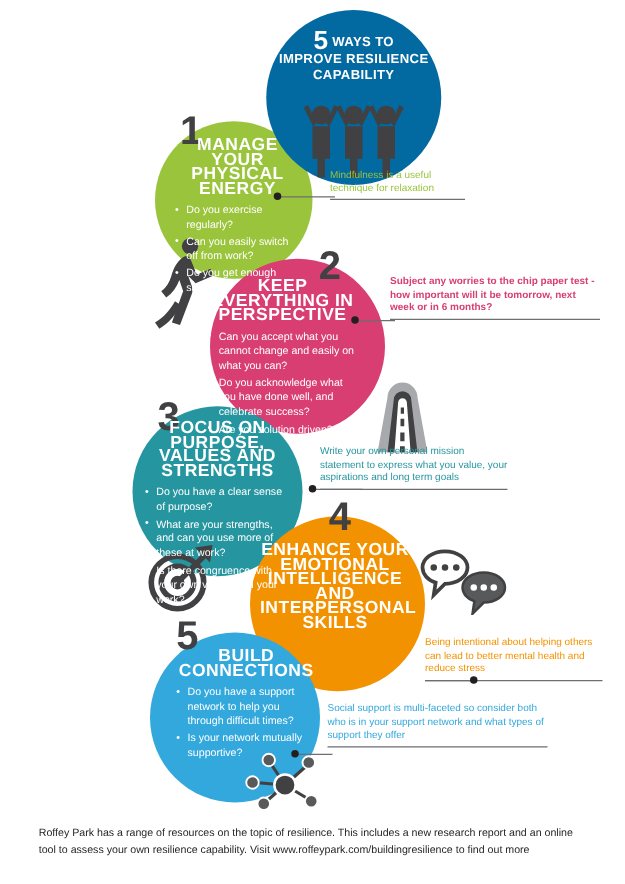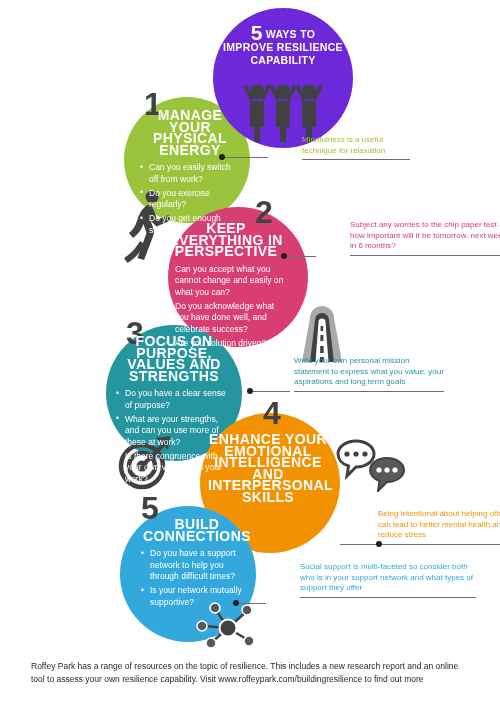--- a/index.html
+++ b/index.html
@@ -20,21 +20,21 @@
   .circle {
     position: absolute;
     border-radius: 50%;
     box-sizing: border-box;
   }
   .title-circle {
     left: 213px;
     top: 8px;
     width: 140px;
     height: 140px;
-    background: #6d28d9;
+    background: #0369a1;
     z-index: 6;
   }
   .title-text {
     position: absolute;
     left: 0;
     top: 18px;
     width: 140px;
     text-align: center;
     color: #ffffff;
     font-size: 10.5px;
@@ -113,21 +113,20 @@
   .body2 { left: 166px; top: 223px; width: 120px; }
   .body3 { left: 116px; top: 336px; width: 116px; }
   .body4 { left: 208px; top: 434px; width: 120px; }
   .body5 { left: 141px; top: 519px; width: 112px; }
 
   .annot {
     position: absolute;
     font-size: 8px;
     line-height: 10.5px;
     z-index: 7;
-    margin-left: 38px;
   }
   .annot .rule {
     border-bottom: 1px solid #6d6e71;
     margin-top: 3px;
   }
   .connector {
     position: absolute;
     height: 1px;
     background: #6d6e71;
     z-index: 7;
@@ -135,21 +134,21 @@
   .dot {
     position: absolute;
     width: 6px;
     height: 6px;
     border-radius: 50%;
     background: #231f20;
     z-index: 8;
   }
 
   .a1 { left: 264px; top: 135px; width: 108px; color: #9ac43c; }
-  .a2 { left: 312px; top: 220px; width: 168px; color: #d83e72; }
+  .a2 { left: 312px; top: 220px; width: 168px; color: #d83e72; font-weight: bold; }
   .a3 { left: 256px; top: 356px; width: 150px; color: #2596a0; }
   .a4 { left: 340px; top: 509px; width: 142px; color: #f39200; }
   .a5 { left: 262px; top: 562px; width: 176px; color: #32a8dd; }
 
   .icon-box { position: absolute; z-index: 4; }
   .dancer { left: 118px; top: 186px; width: 62px; height: 86px; }
   .road { left: 288px; top: 288px; width: 68px; height: 74px; }
   .target { left: 114px; top: 432px; width: 62px; height: 62px; }
   .bubbles { left: 334px; top: 436px; width: 74px; height: 56px; z-index: 7; }
   .network { left: 190px; top: 596px; width: 76px; height: 56px; }
@@ -264,22 +263,22 @@
       <circle cx="21" cy="47" r="5"></circle>
       <circle cx="59" cy="45" r="5"></circle>
     </g>
   </svg>
 
   <div class="circle sec-circle sec1"></div>
   <div class="sec-num num1">1</div>
   <div class="sec-body body1">
     <div class="sec-head">MANAGE YOUR PHYSICAL ENERGY</div>
     <ul class="sec-list">
+      <li>Do you exercise regularly?</li>
       <li>Can you easily switch off from work?</li>
-      <li>Do you exercise regularly?</li>
       <li>Do you get enough sleep?</li>
     </ul>
   </div>
   <div class="dot" style="left:219px; top:154px;"></div>
   <div class="connector" style="left:222px; top:157px; width:46px;"></div>
   <div class="annot a1">
     <div>Mindfulness is a useful technique for relaxation</div>
     <div class="rule"></div>
   </div>
 

